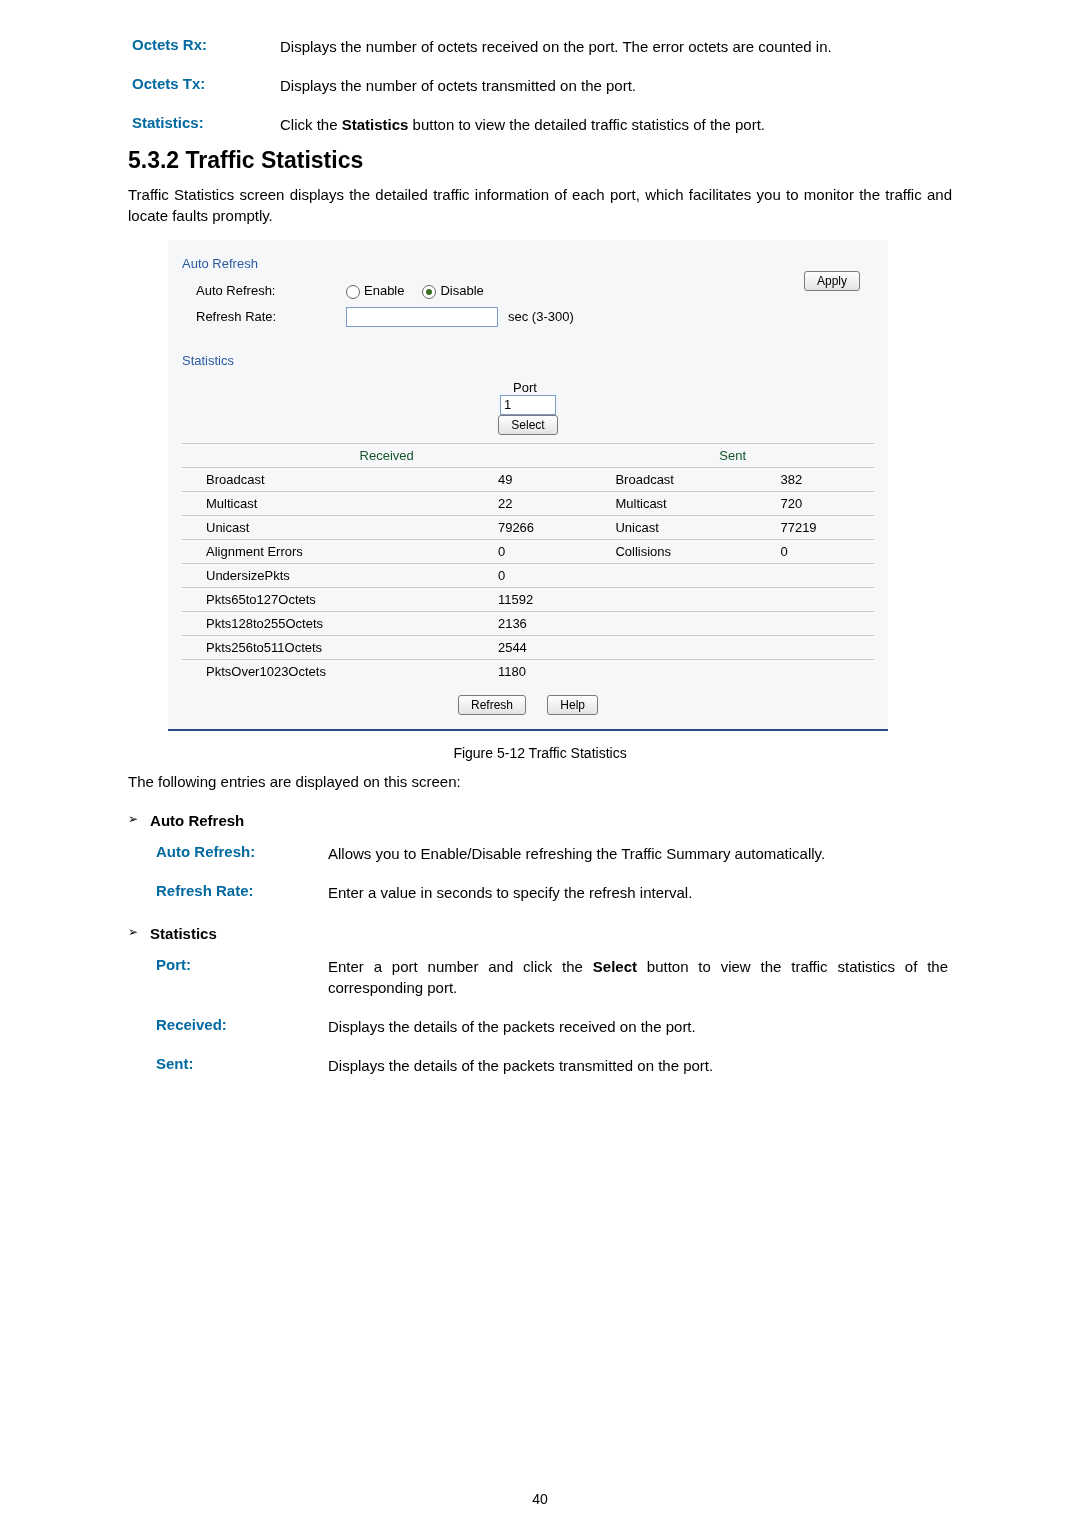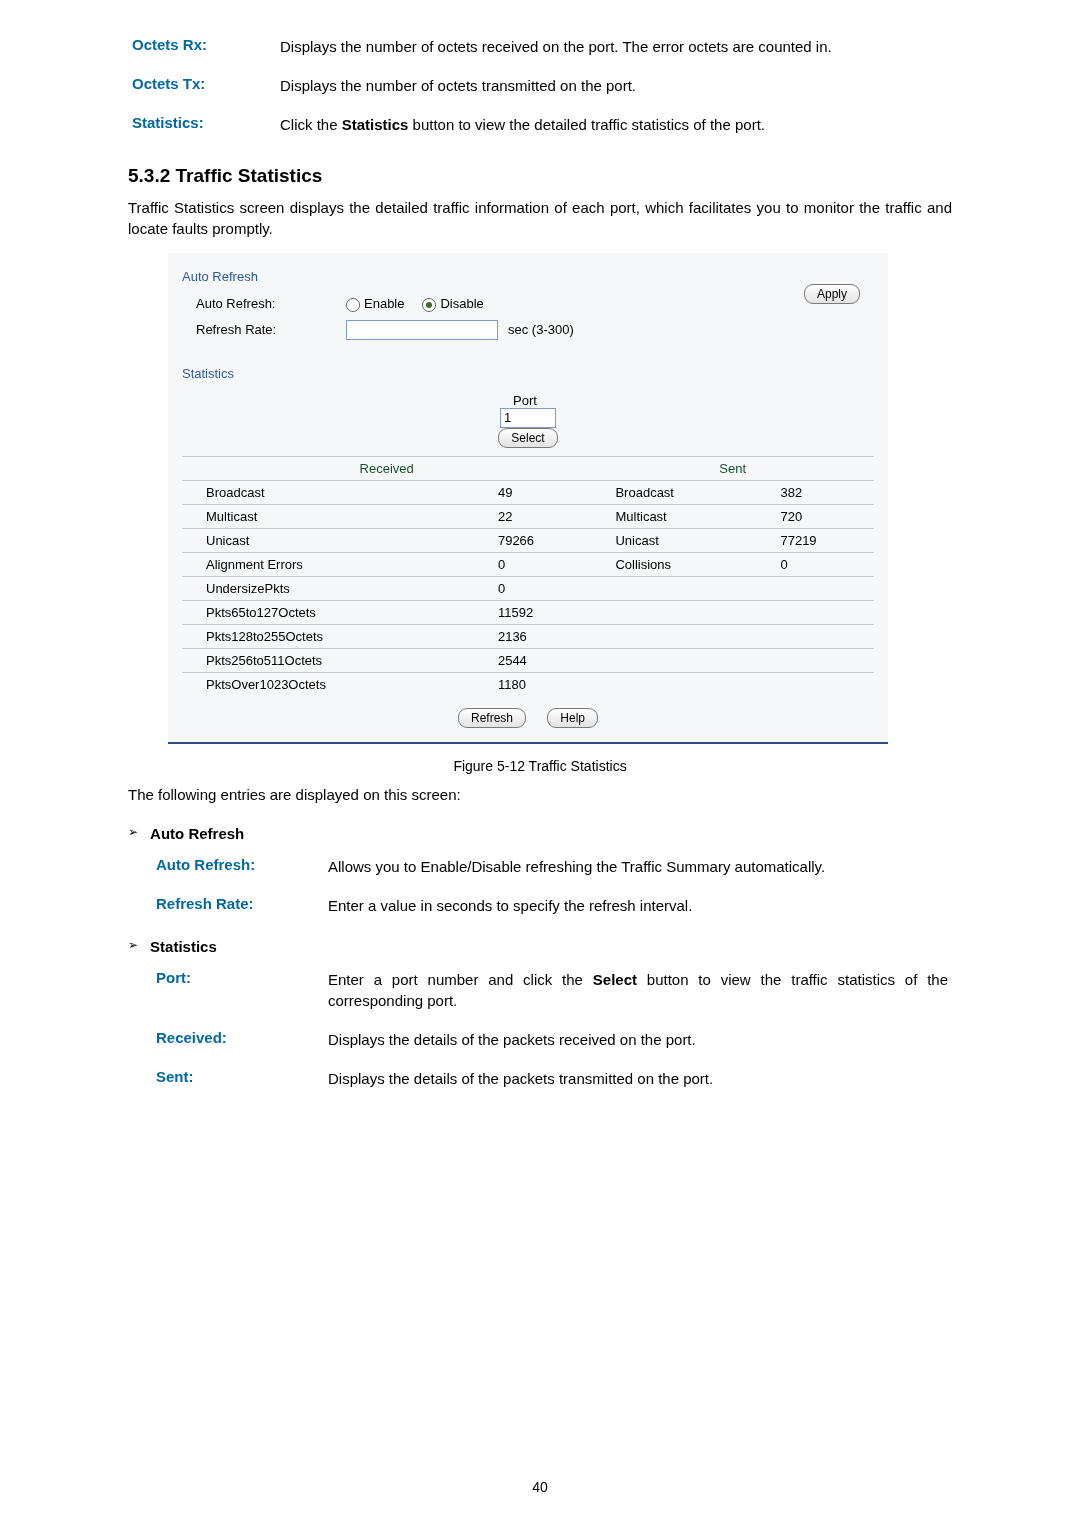--- a/index.html
+++ b/index.html
@@ -26,22 +26,22 @@
     vertical-align: top;
     width: 140px;
     padding: 6px 4px 12px 4px;
   }
   .defs td.def {
     padding: 6px 4px 12px 4px;
     line-height: 1.4;
     text-align: justify;
   }
   h2 {
-    font-size: 19px;
-    margin: 18px 0 10px 0;
+    font-size: 23px;
+    margin: 0 0 10px 0;
     font-weight: bold;
   }
   .para {
     line-height: 1.4;
     text-align: justify;
     margin: 10px 0;
   }
   .panel {
     width: 720px;
     margin: 14px 0 14px 40px;
@@ -89,21 +89,21 @@
     border: 1px solid #7a9cc6;
     background: #fff;
     height: 18px;
     width: 150px;
     vertical-align: middle;
   }
   .txtbox.small { width: 48px; height: 18px; padding: 0 3px; line-height: 18px; }
   .btn {
     display: inline-block;
     border: 1px solid #7a7a7a;
-    border-radius: 9px;
+    border-radius: 3px;
     background: linear-gradient(#fefefe, #e3e3e3);
     padding: 2px 12px;
     font-size: 12px;
     cursor: pointer;
   }
   .apply-wrap {
     float: right;
     margin-top: -8px;
     margin-right: 14px;
   }
@@ -146,21 +146,21 @@
     margin: 10px 0 8px 0;
   }
   .bullet-line { display: flex; align-items: center; }
   .bullet-glyph { font-size: 12px; margin-right: 12px; }
   .defs2 td.term { width: 164px; }
   .defs2 td.def { text-align: justify; }
   .pagenum {
     text-align: center;
     font-size: 14px;
     position: absolute;
-    bottom: 32px;
+    bottom: 20px;
     left: 0; right: 0;
   }
 </style>
 </head>
 <body>
 
 <div class="page">
 
   <div class="defs">
     <table class="defs-table">

